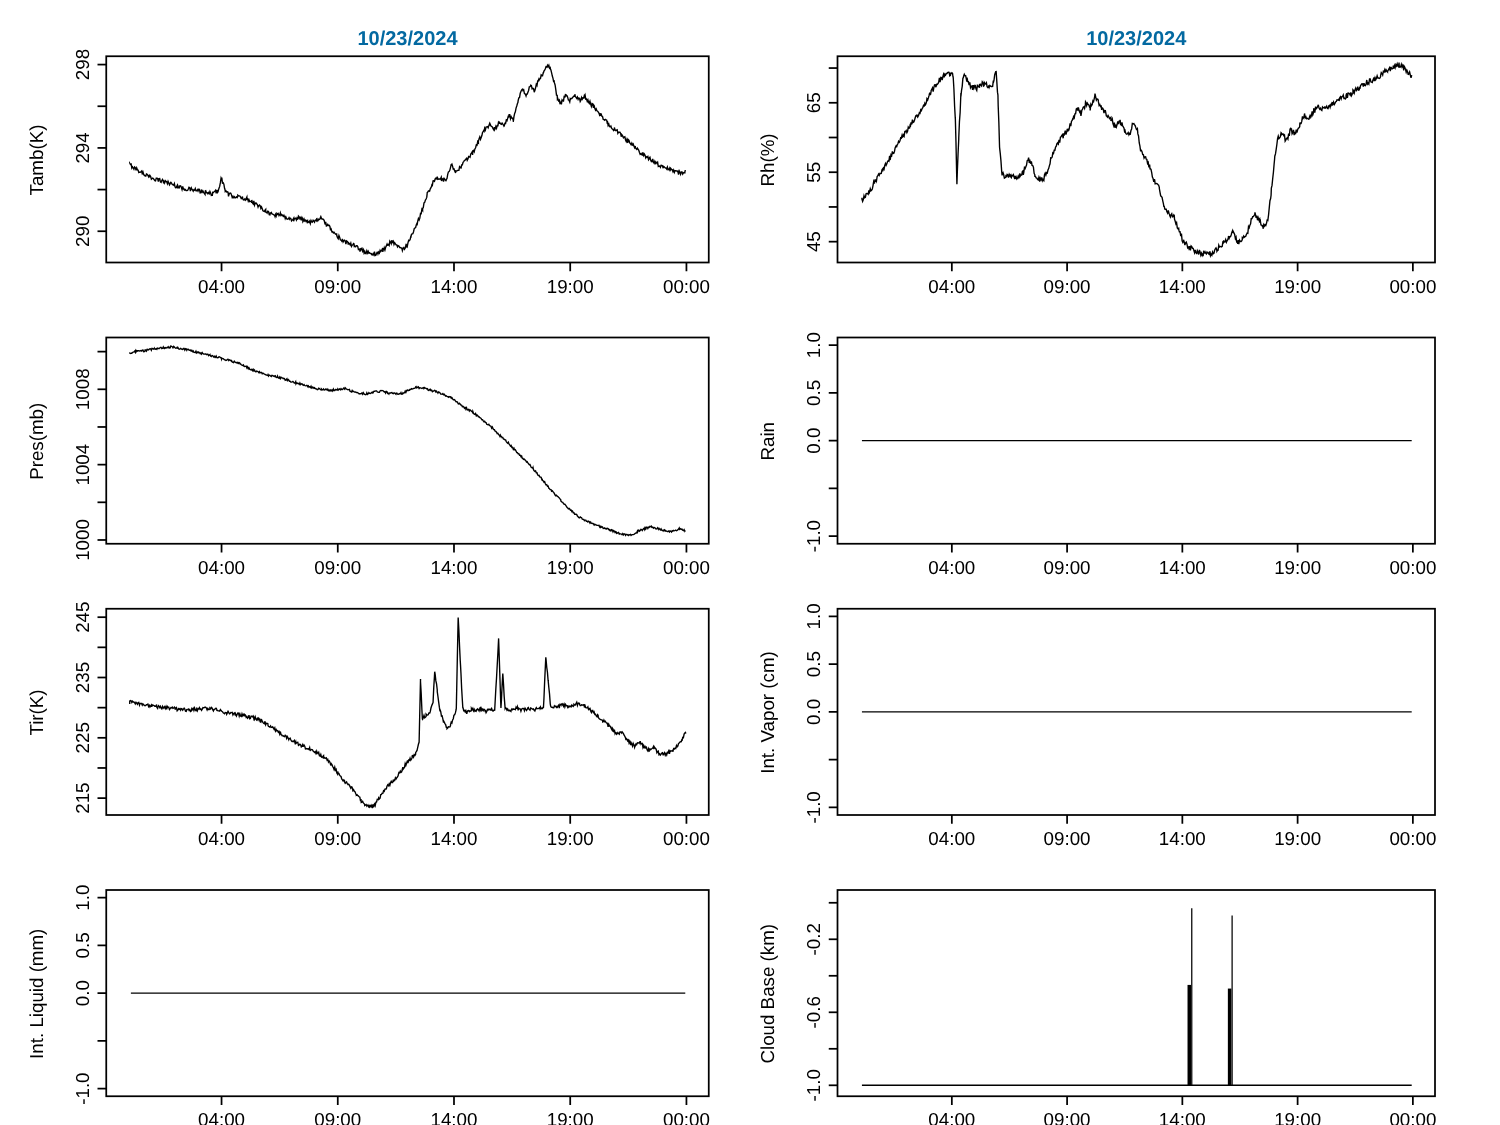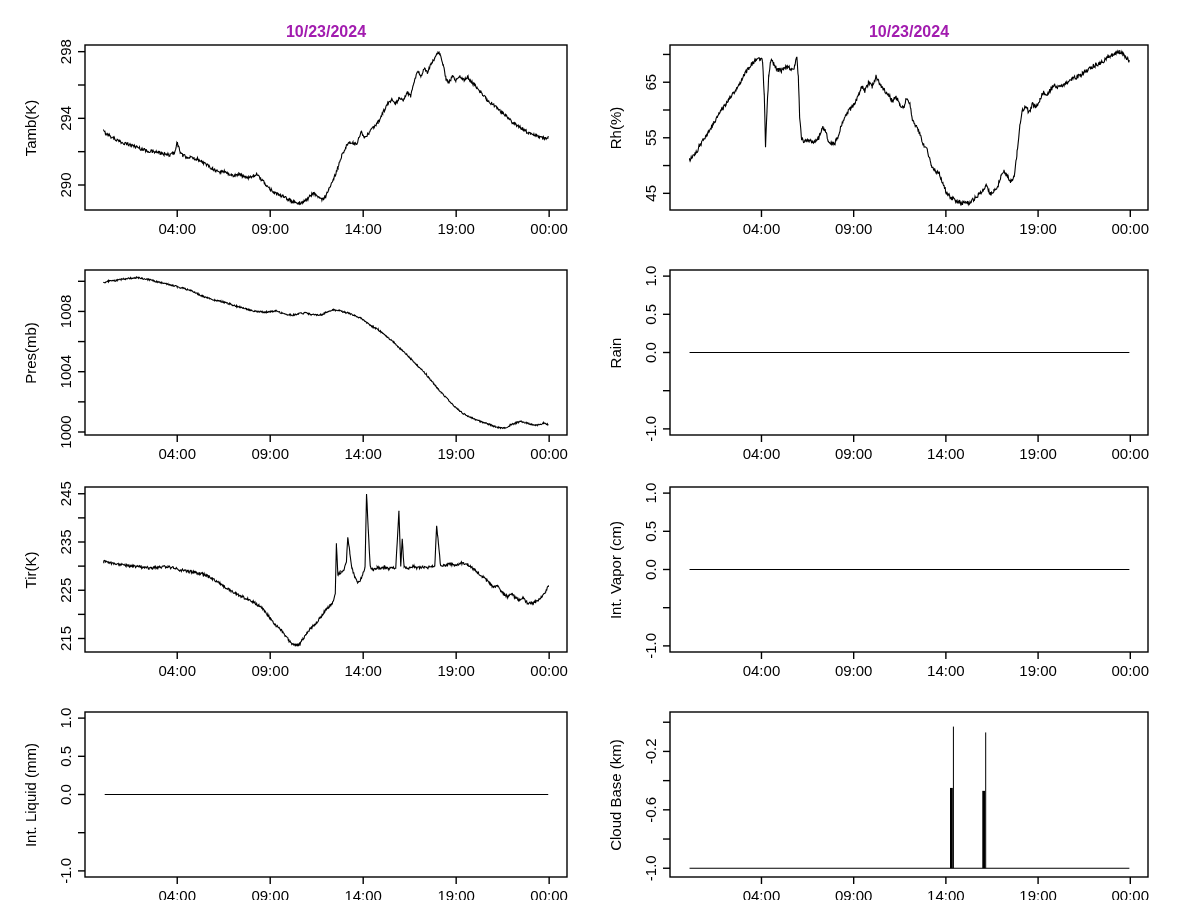--- a/index.html
+++ b/index.html
@@ -9,21 +9,21 @@
     background:#ffffff;
     display:grid;
     grid-template-columns:600px 600px;
     grid-template-rows:225px 225px 225px 225px;
     font-family:"Liberation Sans", sans-serif;
   }
   .panel{position:relative;width:600px;height:225px;}
   .panel svg{position:absolute;left:0;top:0;overflow:visible;display:block;}
   .panel-title{
     position:absolute;top:24px;height:20px;
-    font-size:16px;font-weight:bold;color:#a21caf;
+    font-size:16px;font-weight:bold;color:#0369a1;
     text-align:center;line-height:16px;white-space:nowrap;
   }
   .p-c0 .panel-title{left:85px;width:482px;}
   .p-c1 .panel-title{left:70px;width:478px;}
   .ylab{
     position:absolute;width:165px;height:18px;
     font-size:15px;color:#000;text-align:center;line-height:18px;
     transform:rotate(-90deg);transform-origin:center;white-space:nowrap;
   }
   .p-c0.p-r01 .ylab{left:-52px;top:119px;}

